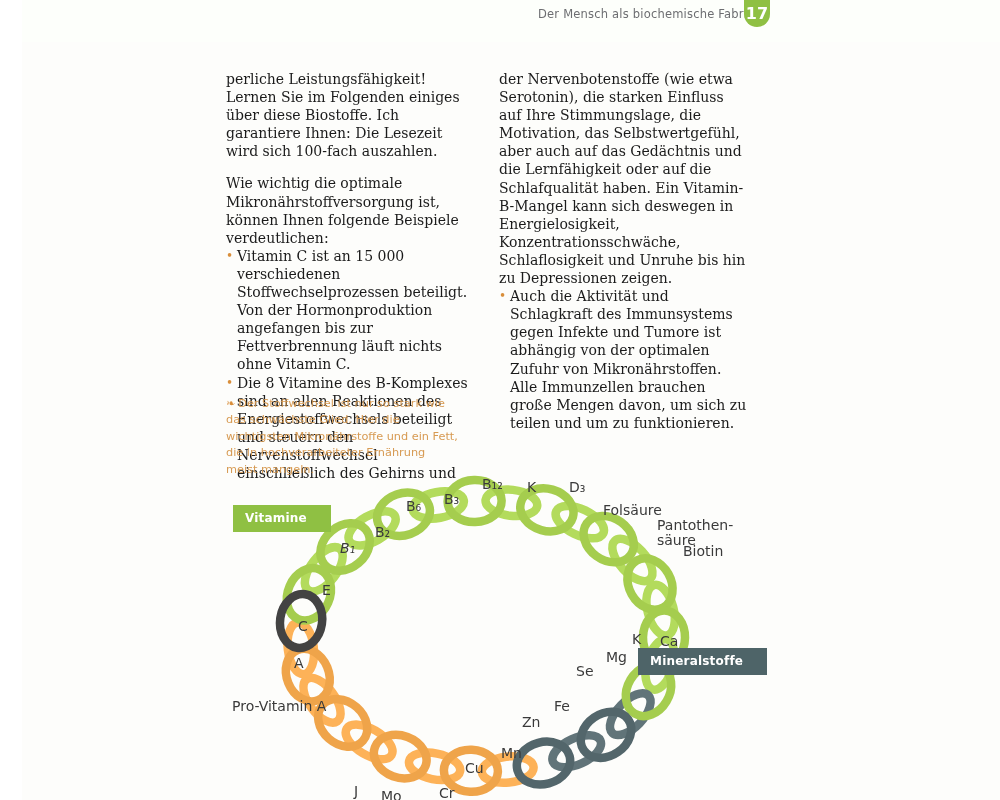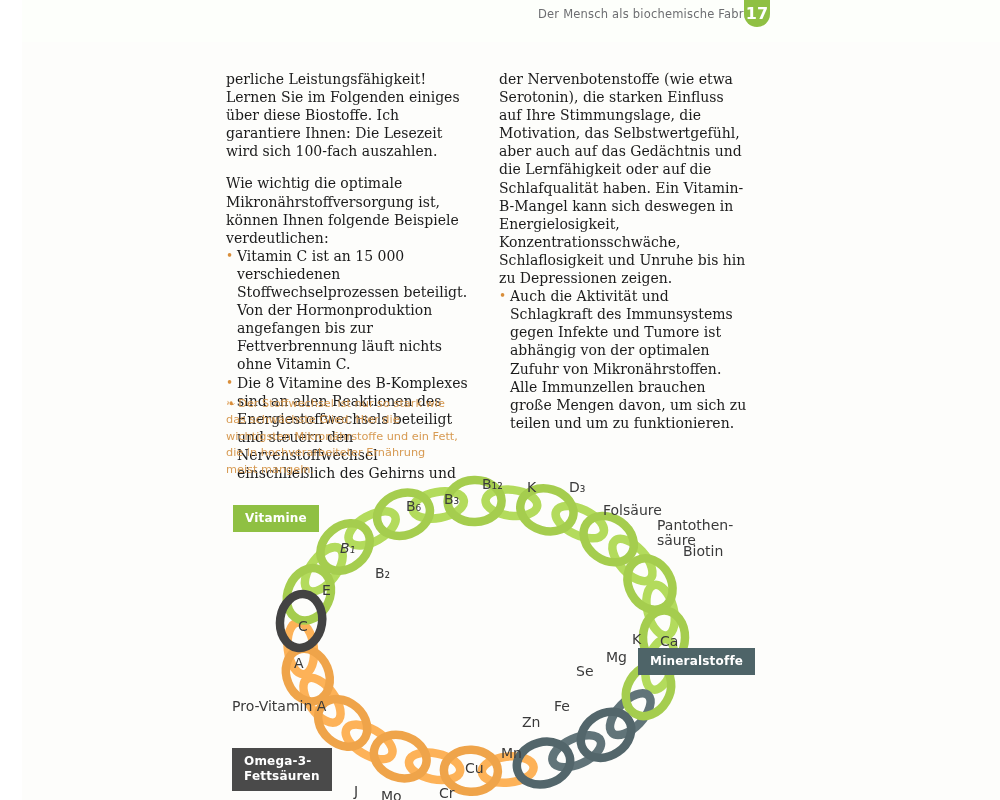--- a/index.html
+++ b/index.html
@@ -77,21 +77,21 @@
   
   .figure{
     position:absolute;left:220px;top:468px;width:560px;height:332px;
   }
   .figure svg{position:absolute;left:0;top:0;}
 
   .badge{
     position:absolute;
     font-family:"DejaVu Sans", sans-serif;
     font-size:12px;font-weight:600;color:#ffffff;
-    padding:6px 12px 7px 12px;
+    padding:6px 24px 7px 12px;
     letter-spacing:.2px;
     line-height:14px;
     white-space:pre-line;
   }
   .badge.vitamine{background:#8fc043;left:13px;top:37px;}
   .badge.mineral{background:#4e6468;left:418px;top:180px;}
   .badge.spuren{background:#e8962e;left:315px;top:285px;}
   .badge.omega{background:#4a4a4a;left:12px;top:280px;line-height:15px;}
 
   .lbl{
@@ -225,30 +225,28 @@
         <g transform="translate(87.8,207.1) rotate(-112.2)">
           <ellipse cx="0" cy="0" rx="27" ry="21" fill="none" stroke="#efa44a" stroke-width="8.5"></ellipse>
         </g>
         <g transform="translate(81.1,153.0) rotate(-81.4)">
           <ellipse cx="0" cy="0" rx="27" ry="21" fill="none" stroke="#434343" stroke-width="8.5"></ellipse>
         </g>
       </svg>
 
     <div class="badge vitamine"><span>Vitamine</span></div>
     <div class="badge mineral"><span>Mineralstoffe</span></div>
-    <div class="badge omega"><span>Omega-3-
-Fettsäuren</span></div>
 
     <div id="chain-labels">
         <div class="lbl" style="left: 12px; top: 232px;">Pro-Vitamin A</div>
         <div class="lbl" style="left: 74px; top: 189px;">A</div>
         <div class="lbl" style="left: 78px; top: 152px;">C</div>
         <div class="lbl" style="left: 102px; top: 116px;">E</div>
         <div class="lbl" style="left: 120px; top: 74px; font-style: italic;">B₁</div>
-        <div class="lbl" style="left: 155px; top: 58px; margin-top: 41px;">B₂</div>
+        <div class="lbl" style="left: 155px; top: 58px;">B₂</div>
         <div class="lbl" style="left: 186px; top: 32px;">B₆</div>
         <div class="lbl" style="left: 224px; top: 25px;">B₃</div>
         <div class="lbl" style="left: 262px; top: 10px;">B₁₂</div>
         <div class="lbl" style="left: 307px; top: 13px;">K</div>
         <div class="lbl" style="left: 349px; top: 13px;">D₃</div>
         <div class="lbl" style="left: 383px; top: 36px;">Folsäure</div>
         <div class="lbl multi" style="left: 430px; top: 50px;">Pantothen-
 säure</div>
         <div class="lbl" style="left: 463px; top: 77px; text-align: center;">Biotin</div>
         <div class="lbl" style="left: 440px; top: 141px; margin-top: 26px;">Ca</div>

